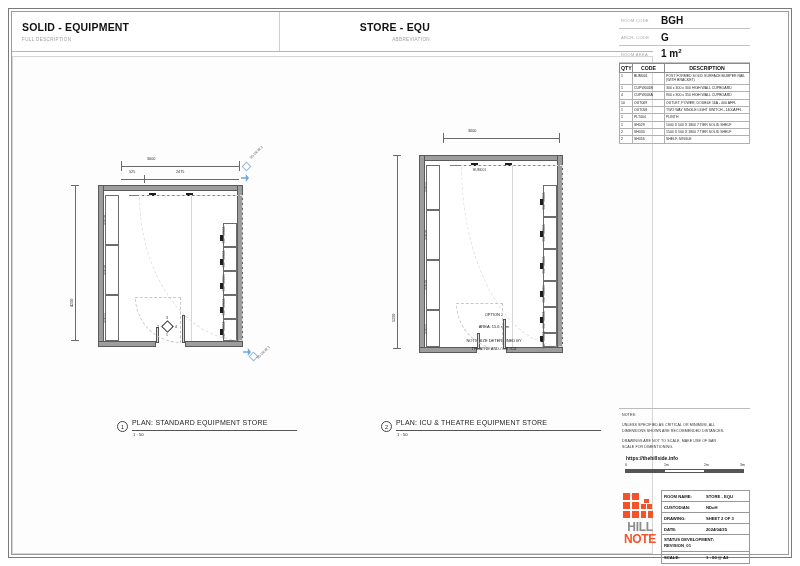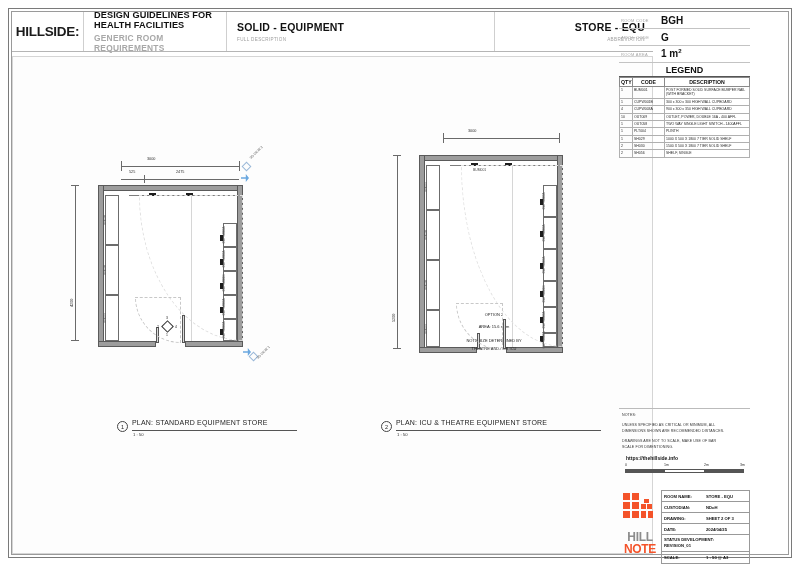--- a/index.html
+++ b/index.html
@@ -130,21 +130,21 @@
   .bs-light { background: #fff; }
 
   
   .tblock { position: absolute; left: 0; top: 478px; width: 131px; display: flex; }
   .tb-logo {
     width: 42px; padding: 3px 2px;
     display: flex; flex-direction: column; align-items: center; justify-content: flex-start;
   }
   .logo-grid { width: 34px; height: 27px; position: relative; }
   .lg-sq { position: absolute; background: #f4532a; }
-  .logo-hill { font-size: 12px; font-weight: bold; color: #8c8c8c; line-height: 1; margin-top: 11px; letter-spacing: -0.3px; text-align: right; }
+  .logo-hill { font-size: 12px; font-weight: bold; color: #8c8c8c; line-height: 1; margin-top: 1px; letter-spacing: -0.3px; text-align: right; }
   .logo-side { font-size: 12px; font-weight: bold; color: #f4532a; line-height: 1; letter-spacing: -0.3px; }
   .tb-fields { flex: 1; border: 1px solid #999; }
   .tb-row { display: flex; border-bottom: 1px solid #999; height: 11px; align-items: center; }
   .tb-row:last-child { border-bottom: none; }
   .tb-k { width: 42px; font-size: 4.2px; font-weight: bold; color: #111; padding-left: 2px; }
   .tb-v { font-size: 4.2px; font-weight: bold; color: #111; padding-left: 2px; }
   .tb-row-tall { height: 17px; display: block; padding: 2px; border-bottom: 1px solid #999; }
   .tb-row-tall div { font-size: 4.2px; font-weight: bold; color: #111; line-height: 1.5; }
 
   
@@ -185,27 +185,20 @@
 </style>
 </head>
 <body>
 
 <div id="sheet">
 
   <div class="outer-border"></div>
   <div class="inner-border"></div>
 
   <div class="header">
-    <div class="hdr-cell hdr-logo">
-      <span class="hdr-logo-text">HILLSIDE:</span>
-    </div>
-    <div class="hdr-cell hdr-guidelines">
-      <div class="hdr-g1">DESIGN GUIDELINES FOR HEALTH FACILITIES</div>
-      <div class="hdr-g2">GENERIC ROOM REQUIREMENTS</div>
-    </div>
     <div class="hdr-cell hdr-desc">
       <div class="big-label">SOLID - EQUIPMENT</div>
       <div class="sub-label">FULL DESCRIPTION</div>
     </div>
     <div class="hdr-cell hdr-abbr">
       <div class="big-label">STORE - EQU</div>
       <div class="sub-label">ABBREVIATION</div>
     </div>
   </div>
 
@@ -392,21 +385,20 @@
     </div>
     <div class="rp-row">
       <span class="rp-key">ARCH. CODE</span>
       <span class="rp-val">G</span>
     </div>
     <div class="rp-row">
       <span class="rp-key">ROOM AREA</span>
       <span class="rp-val"><span>1 m</span><sup>2</sup></span>
     </div>
 
-    <div class="legend-title">LEGEND</div>
 
     <table class="legend">
       <thead>
         <tr>
           <th class="col-qty">QTY</th>
           <th class="col-code">CODE</th>
           <th>DESCRIPTION</th>
         </tr>
       </thead>
       <tbody id="legend-body">

